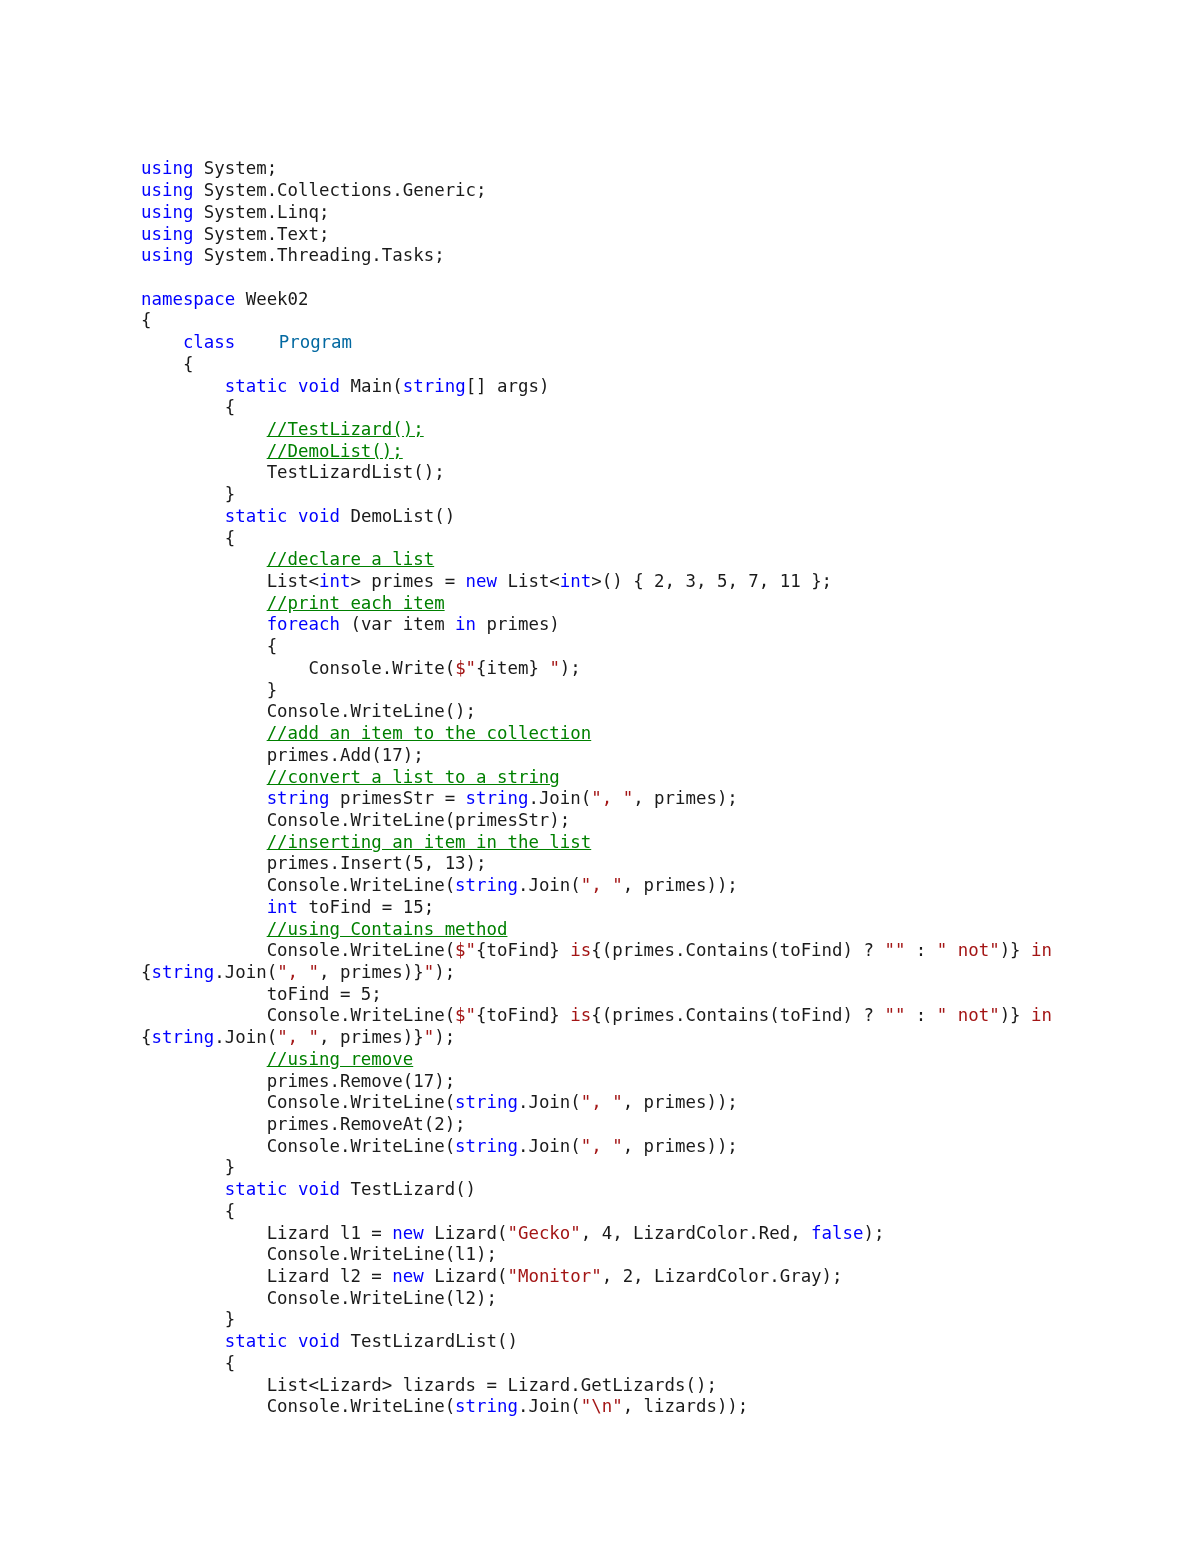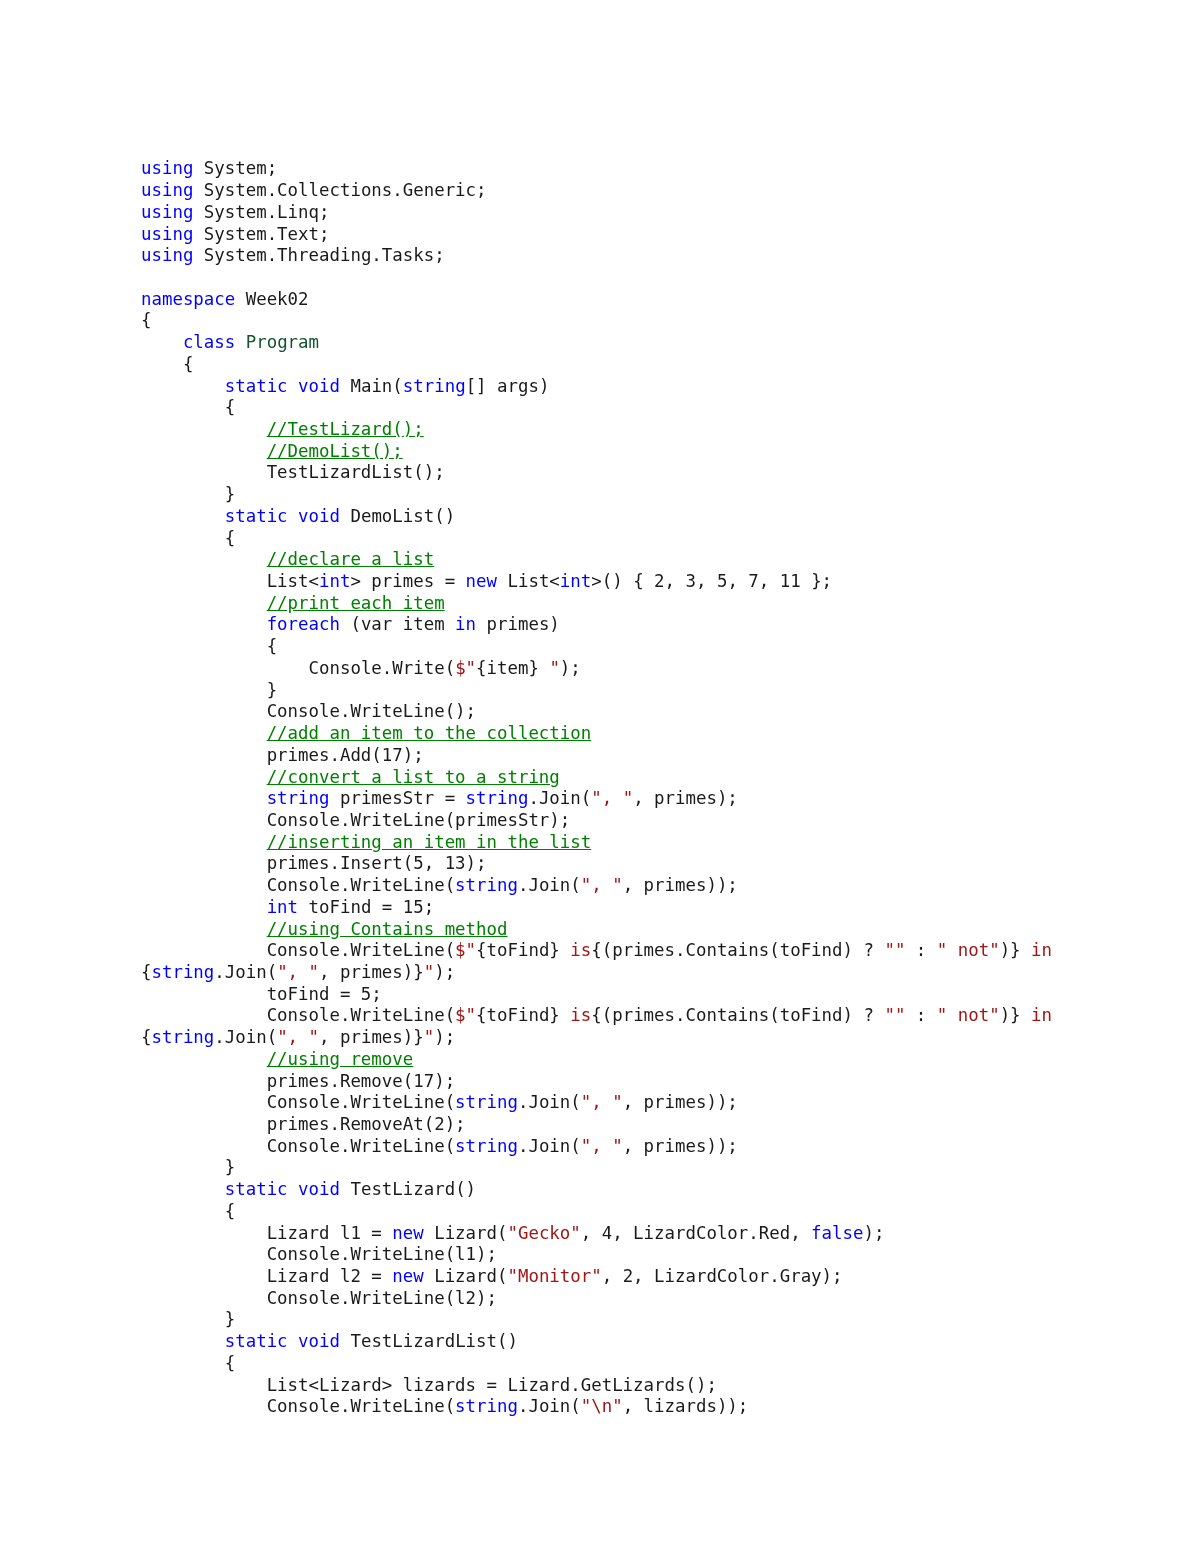--- a/index.html
+++ b/index.html
@@ -39,21 +39,21 @@
     min-height: 21.72px;
     word-break: break-word;
     overflow-wrap: anywhere;
   }
   .code-line.blank {
     min-height: 21.72px;
   }
   
   .tok-plain   { color: #1a1a1a; }
   .tok-keyword { color: #0000ff; }
-  .tok-type    { color: #14532d; }
+  .tok-type    { color: #0369a1; margin-left: 33px; }
   .tok-comment { color: #008000; text-decoration: underline; }
   .tok-string  { color: #a31515; }
 </style>
 </head>
 <body>
 
 <div class="page">
   <pre class="code-block" id="code-block"><div class="code-line"><span class="tok-keyword">using</span><span class="tok-plain"> System;</span></div><div class="code-line"><span class="tok-keyword">using</span><span class="tok-plain"> System.Collections.Generic;</span></div><div class="code-line"><span class="tok-keyword">using</span><span class="tok-plain"> System.Linq;</span></div><div class="code-line"><span class="tok-keyword">using</span><span class="tok-plain"> System.Text;</span></div><div class="code-line"><span class="tok-keyword">using</span><span class="tok-plain"> System.Threading.Tasks;</span></div><div class="code-line blank">&nbsp;</div><div class="code-line"><span class="tok-keyword">namespace</span><span class="tok-plain"> Week02</span></div><div class="code-line"><span class="tok-plain">{</span></div><div class="code-line"><span class="tok-plain">    </span><span class="tok-keyword">class</span><span class="tok-plain"> </span><span class="tok-type">Program</span></div><div class="code-line"><span class="tok-plain">    {</span></div><div class="code-line"><span class="tok-plain">        </span><span class="tok-keyword">static</span><span class="tok-plain"> </span><span class="tok-keyword">void</span><span class="tok-plain"> Main(</span><span class="tok-keyword">string</span><span class="tok-plain">[] args)</span></div><div class="code-line"><span class="tok-plain">        {</span></div><div class="code-line"><span class="tok-plain">            </span><span class="tok-comment">//TestLizard();</span></div><div class="code-line"><span class="tok-plain">            </span><span class="tok-comment">//DemoList();</span></div><div class="code-line"><span class="tok-plain">            TestLizardList();</span></div><div class="code-line"><span class="tok-plain">        }</span></div><div class="code-line"><span class="tok-plain">        </span><span class="tok-keyword">static</span><span class="tok-plain"> </span><span class="tok-keyword">void</span><span class="tok-plain"> DemoList()</span></div><div class="code-line"><span class="tok-plain">        {</span></div><div class="code-line"><span class="tok-plain">            </span><span class="tok-comment">//declare a list</span></div><div class="code-line"><span class="tok-plain">            List&lt;</span><span class="tok-keyword">int</span><span class="tok-plain">&gt; primes = </span><span class="tok-keyword">new</span><span class="tok-plain"> List&lt;</span><span class="tok-keyword">int</span><span class="tok-plain">&gt;() { 2, 3, 5, 7, 11 };</span></div><div class="code-line"><span class="tok-plain">            </span><span class="tok-comment">//print each item</span></div><div class="code-line"><span class="tok-plain">            </span><span class="tok-keyword">foreach</span><span class="tok-plain"> (var item </span><span class="tok-keyword">in</span><span class="tok-plain"> primes)</span></div><div class="code-line"><span class="tok-plain">            {</span></div><div class="code-line"><span class="tok-plain">                Console.Write(</span><span class="tok-string">$"</span><span class="tok-plain">{item} </span><span class="tok-string">"</span><span class="tok-plain">);</span></div><div class="code-line"><span class="tok-plain">            }</span></div><div class="code-line"><span class="tok-plain">            Console.WriteLine();</span></div><div class="code-line"><span class="tok-plain">            </span><span class="tok-comment">//add an item to the collection</span></div><div class="code-line"><span class="tok-plain">            primes.Add(17);</span></div><div class="code-line"><span class="tok-plain">            </span><span class="tok-comment">//convert a list to a string</span></div><div class="code-line"><span class="tok-plain">            </span><span class="tok-keyword">string</span><span class="tok-plain"> primesStr = </span><span class="tok-keyword">string</span><span class="tok-plain">.Join(</span><span class="tok-string">", "</span><span class="tok-plain">, primes);</span></div><div class="code-line"><span class="tok-plain">            Console.WriteLine(primesStr);</span></div><div class="code-line"><span class="tok-plain">            </span><span class="tok-comment">//inserting an item in the list</span></div><div class="code-line"><span class="tok-plain">            primes.Insert(5, 13);</span></div><div class="code-line"><span class="tok-plain">            Console.WriteLine(</span><span class="tok-keyword">string</span><span class="tok-plain">.Join(</span><span class="tok-string">", "</span><span class="tok-plain">, primes));</span></div><div class="code-line"><span class="tok-plain">            </span><span class="tok-keyword">int</span><span class="tok-plain"> toFind = 15;</span></div><div class="code-line"><span class="tok-plain">            </span><span class="tok-comment">//using Contains method</span></div><div class="code-line"><span class="tok-plain">            Console.WriteLine(</span><span class="tok-string">$"</span><span class="tok-plain">{toFind}</span><span class="tok-string"> is</span><span class="tok-plain">{(primes.Contains(toFind) ? </span><span class="tok-string">""</span><span class="tok-plain"> : </span><span class="tok-string">" not"</span><span class="tok-plain">)}</span><span class="tok-string"> in </span><span class="tok-plain">{</span><span class="tok-keyword">string</span><span class="tok-plain">.Join(</span><span class="tok-string">", "</span><span class="tok-plain">, primes)}</span><span class="tok-string">"</span><span class="tok-plain">);</span></div><div class="code-line"><span class="tok-plain">            toFind = 5;</span></div><div class="code-line"><span class="tok-plain">            Console.WriteLine(</span><span class="tok-string">$"</span><span class="tok-plain">{toFind}</span><span class="tok-string"> is</span><span class="tok-plain">{(primes.Contains(toFind) ? </span><span class="tok-string">""</span><span class="tok-plain"> : </span><span class="tok-string">" not"</span><span class="tok-plain">)}</span><span class="tok-string"> in </span><span class="tok-plain">{</span><span class="tok-keyword">string</span><span class="tok-plain">.Join(</span><span class="tok-string">", "</span><span class="tok-plain">, primes)}</span><span class="tok-string">"</span><span class="tok-plain">);</span></div><div class="code-line"><span class="tok-plain">            </span><span class="tok-comment">//using remove</span></div><div class="code-line"><span class="tok-plain">            primes.Remove(17);</span></div><div class="code-line"><span class="tok-plain">            Console.WriteLine(</span><span class="tok-keyword">string</span><span class="tok-plain">.Join(</span><span class="tok-string">", "</span><span class="tok-plain">, primes));</span></div><div class="code-line"><span class="tok-plain">            primes.RemoveAt(2);</span></div><div class="code-line"><span class="tok-plain">            Console.WriteLine(</span><span class="tok-keyword">string</span><span class="tok-plain">.Join(</span><span class="tok-string">", "</span><span class="tok-plain">, primes));</span></div><div class="code-line"><span class="tok-plain">        }</span></div><div class="code-line"><span class="tok-plain">        </span><span class="tok-keyword">static</span><span class="tok-plain"> </span><span class="tok-keyword">void</span><span class="tok-plain"> TestLizard()</span></div><div class="code-line"><span class="tok-plain">        {</span></div><div class="code-line"><span class="tok-plain">            Lizard l1 = </span><span class="tok-keyword">new</span><span class="tok-plain"> Lizard(</span><span class="tok-string">"Gecko"</span><span class="tok-plain">, 4, LizardColor.Red, </span><span class="tok-keyword">false</span><span class="tok-plain">);</span></div><div class="code-line"><span class="tok-plain">            Console.WriteLine(l1);</span></div><div class="code-line"><span class="tok-plain">            Lizard l2 = </span><span class="tok-keyword">new</span><span class="tok-plain"> Lizard(</span><span class="tok-string">"Monitor"</span><span class="tok-plain">, 2, LizardColor.Gray);</span></div><div class="code-line"><span class="tok-plain">            Console.WriteLine(l2);</span></div><div class="code-line"><span class="tok-plain">        }</span></div><div class="code-line"><span class="tok-plain">        </span><span class="tok-keyword">static</span><span class="tok-plain"> </span><span class="tok-keyword">void</span><span class="tok-plain"> TestLizardList()</span></div><div class="code-line"><span class="tok-plain">        {</span></div><div class="code-line"><span class="tok-plain">            List&lt;Lizard&gt; lizards = Lizard.GetLizards();</span></div><div class="code-line"><span class="tok-plain">            Console.WriteLine(</span><span class="tok-keyword">string</span><span class="tok-plain">.Join(</span><span class="tok-string">"\n"</span><span class="tok-plain">, lizards));</span></div></pre>
 </div>
 

